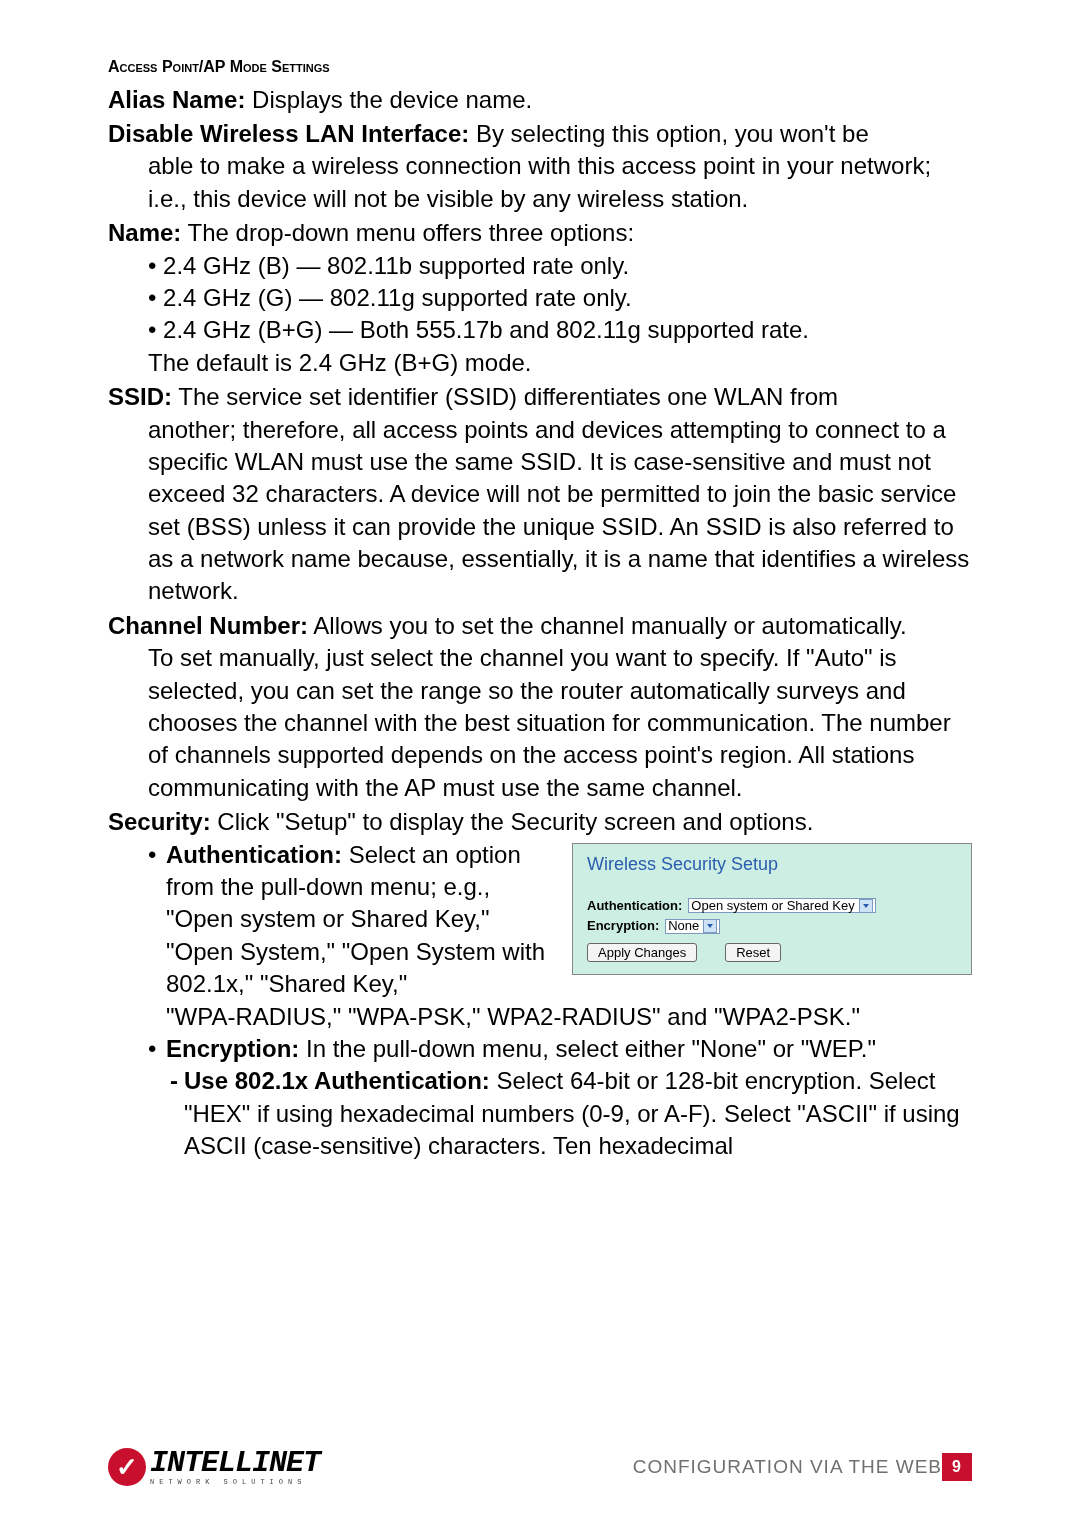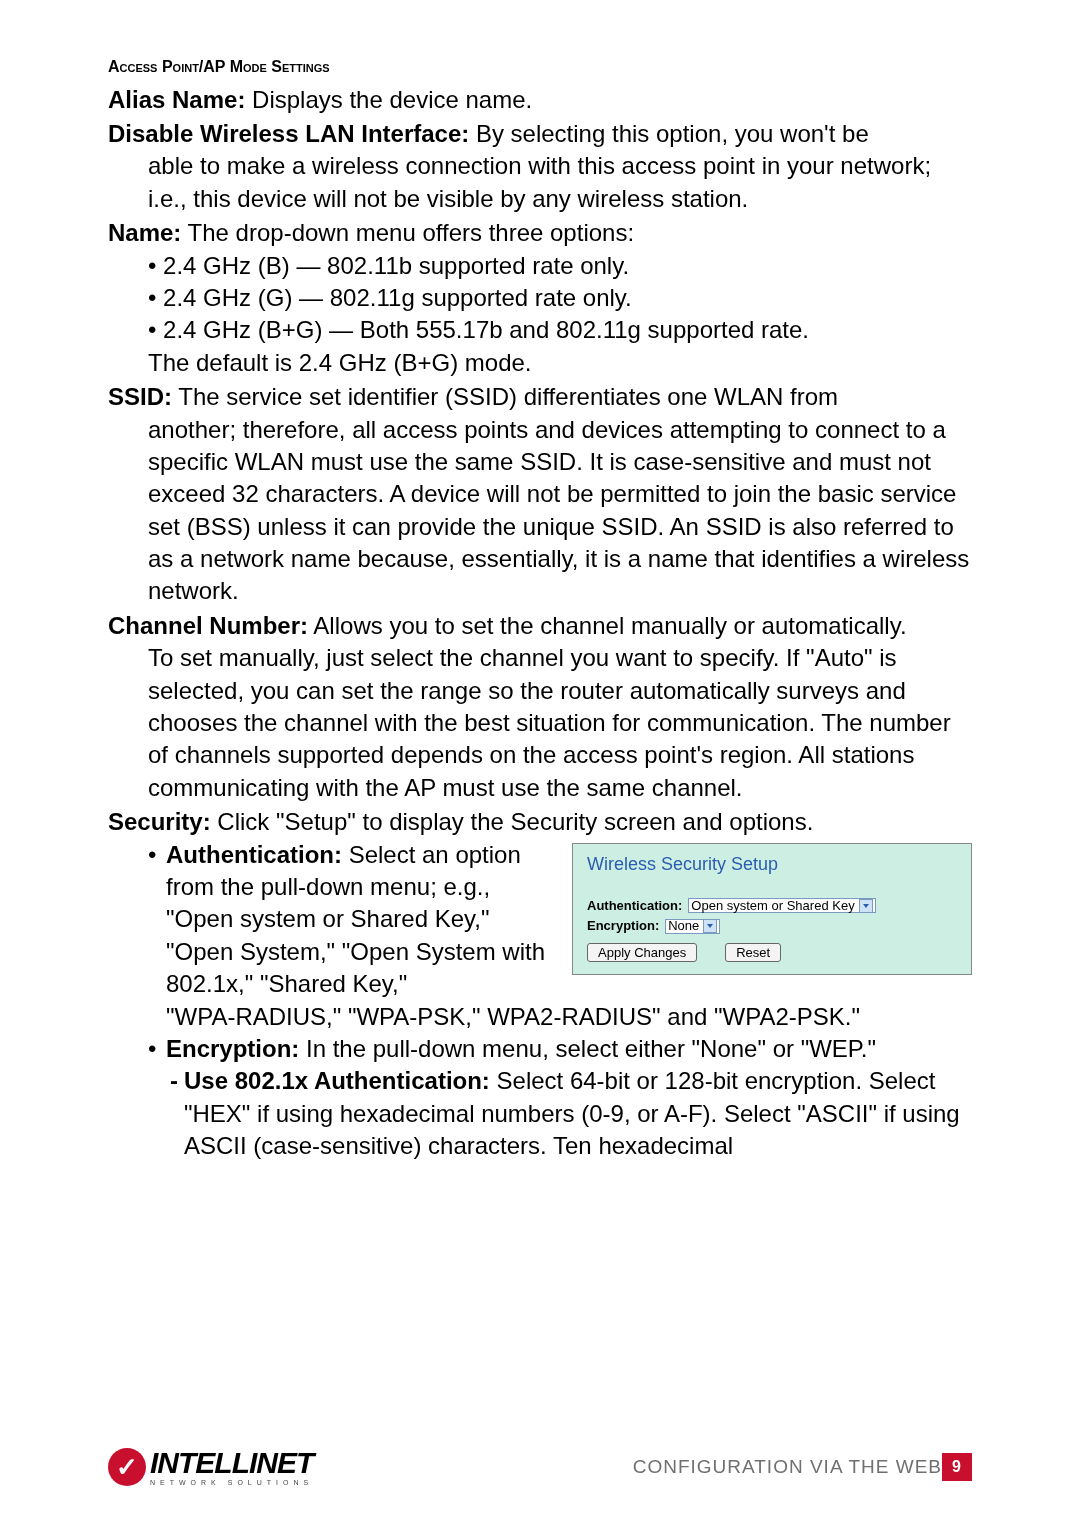--- a/index.html
+++ b/index.html
@@ -162,20 +162,21 @@
     position: absolute;
     top: 2px; left: 8px;
     color: #fff;
     font-size: 26px;
     font-weight: bold;
   }
   .logo-text {
     display: flex;
     flex-direction: column;
     line-height: 1;
+    font-family: Liberation Mono, monospace;
   }
   .logo-main {
     font-weight: 900;
     font-size: 30px;
     letter-spacing: -1px;
     font-style: italic;
     color: #000;
   }
   .logo-sub {
     font-size: 7px;

